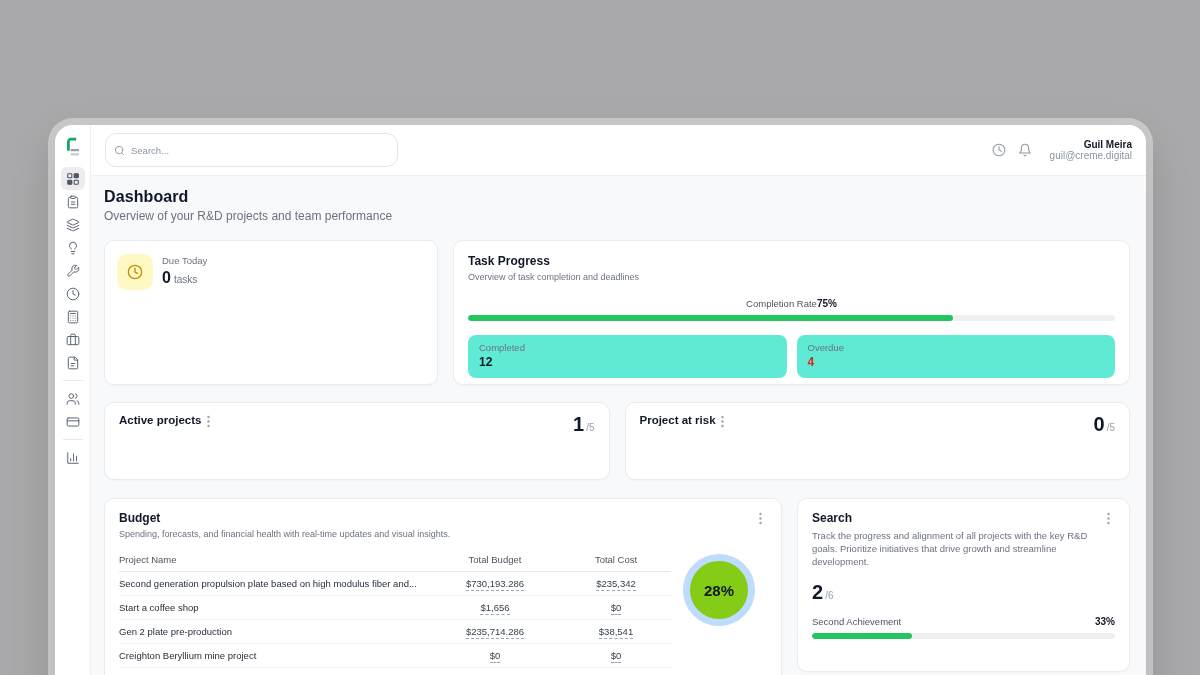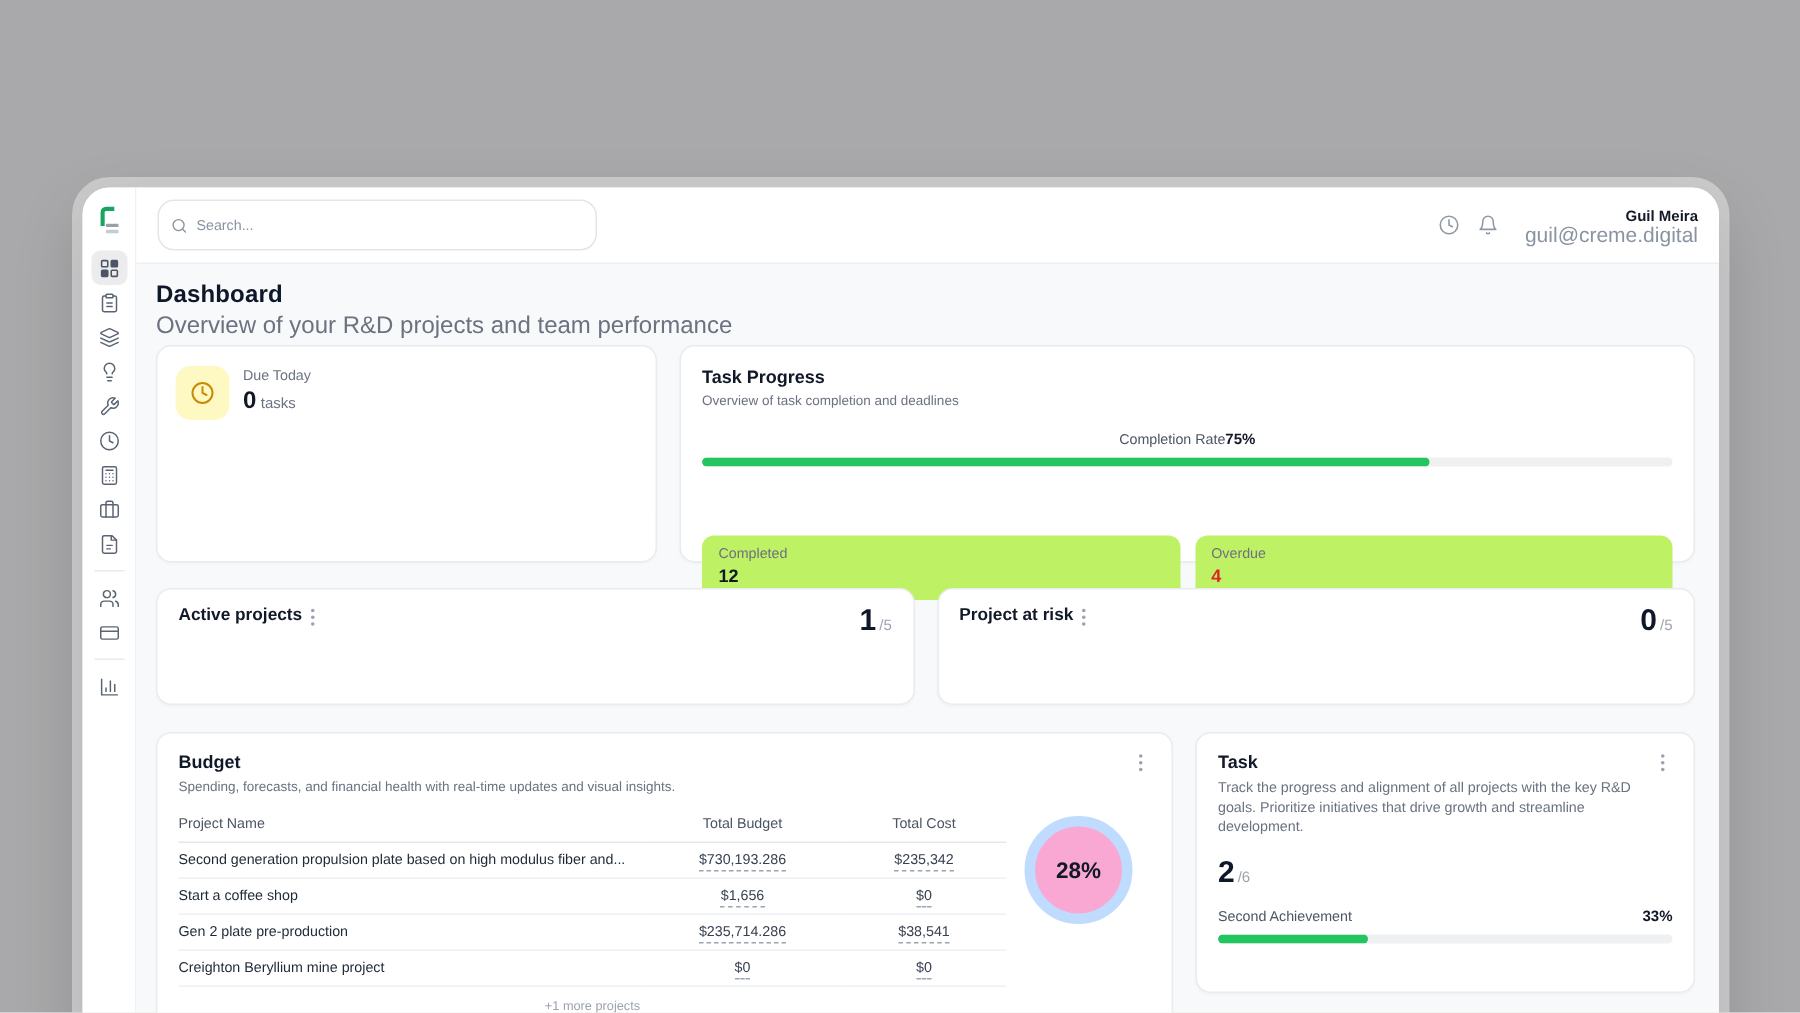--- a/index.html
+++ b/index.html
@@ -43,24 +43,24 @@
   }
   .search input {
     border:none; outline:none; font-size:9.5px; color:#374151; width:100%;
     font-family:inherit; background:transparent;
   }
   .search input::placeholder { color:#8a94a1; }
   .top-spacer { flex:1; }
   .top-icon { width:26px; height:26px; display:flex; align-items:center; justify-content:center; color:#8f98a5; cursor:pointer; }
   .user { text-align:right; margin-left:12px; cursor:pointer; }
   .user-name { font-size:10px; font-weight:bold; color:#111827; line-height:12px; }
-  .user-email { font-size:14px; color:#8a94a1; line-height:10px; }
+  .user-email { font-size:10px; color:#8a94a1; line-height:10px; }
   .content { flex:1; background:#f8f9fa; padding:12px 16px 0 13px; overflow:hidden; }
   .page-title { font-size:16px; font-weight:bold; color:#0f172a; letter-spacing:.1px; }
-  .page-subtitle { font-size:16px; color:#6b7280; margin-top:3px; margin-bottom:3px; }
+  .page-subtitle { font-size:12px; color:#6b7280; margin-top:3px; margin-bottom:17px; }
   
   .card {
     background:#fff; border:1px solid #e9ecef; border-radius:10px;
     box-shadow:0 1px 2px rgba(16,24,40,0.03);
   }
   .row { display:flex; gap:15px; }
   .row1 { margin-bottom:17px; }
   .row2 { margin-bottom:18px; }
   .card-head { display:flex; align-items:flex-start; justify-content:space-between; }
   .card-title { font-size:12px; font-weight:bold; color:#111827; }
@@ -77,21 +77,21 @@
   .due-value { font-size:16px; font-weight:bold; color:#111827; }
   .due-unit { font-size:10px; color:#6b7280; margin-left:3px; }
   
   .task-card { flex:1; height:145px; padding:13px 14px; }
   .rate-row { display:flex; justify-content:center; align-items:center; margin-top:15px; }
   .rate-label { font-size:9.5px; color:#4b5563; }
   .rate-value { font-size:10px; font-weight:bold; color:#111827; }
   .track { height:6px; border-radius:3px; background:#eef0f2; margin-top:6px; overflow:hidden; }
   .fill { height:100%; border-radius:3px; background:#22c55e; }
   .stat-row { display:flex; gap:10px; margin-top:14px; }
-  .stat-box { flex:1; height:43px; background:#bef264; border-radius:8px; padding:7px 11px;margin-top:32px; }
+  .stat-box { flex:1; height:43px; background:#5eead4; border-radius:8px; padding:7px 11px; }
   .stat-label { font-size:9.5px; color:#6b7280; }
   .stat-value { font-size:12px; font-weight:bold; color:#111827; margin-top:2px; }
   .stat-value.red { color:#dc2626; }
   
   .count-card { flex:1; height:78px; padding:11px 14px; display:flex; justify-content:space-between; }
   .count-title { font-size:11.5px; font-weight:bold; color:#111827; }
   .big-num { font-size:20px; font-weight:bold; color:#0f172a; line-height:20px; }
   .big-den { font-size:10px; color:#9ca3af; margin-left:2px; }
   
   .budget-card { width:678px; height:212px; padding:12px 14px; }
@@ -103,21 +103,21 @@
   }
   .btable th.num, .btable td.num { text-align:center; }
   .btable td { padding:6px 0; border-bottom:1px solid #eef0f2; color:#1f2937; }
   .btable td.name { max-width:330px; white-space:nowrap; overflow:hidden; }
   .amount { color:#374151; border-bottom:1px dashed #9aa4b2; padding-bottom:1px; cursor:pointer; }
   .tfoot { text-align:center; font-size:8.5px; color:#9ca3af; padding-top:7px; cursor:pointer; }
   .donut-wrap { width:96px; display:flex; justify-content:center; flex-shrink:0; }
   .donut {
     width:72px; height:72px; border-radius:50%; border:7px solid #bfdbfe;
     display:flex; align-items:center; justify-content:center; margin-top:5px;
-    background:#f9a8d4;
+    background:#84cc16;
   }
   .donut-label { font-size:15px; font-weight:bold; color:#111827; }
   
   .goals-card { flex:1; height:174px; padding:12px 14px; }
   .goals-sub { font-size:9.5px; color:#6b7280; margin-top:4px; line-height:13px; max-width:300px; }
   .goals-num-row { margin-top:14px; }
   .goal-rate-row { display:flex; justify-content:space-between; align-items:center; margin-top:13px; }
 </style>
 </head>
 <body>
@@ -411,21 +411,21 @@
             <div class="donut-wrap">
               <div class="donut">
                 <span class="donut-label">28%</span>
               </div>
             </div>
           </div>
         </div>
 
         <div class="card goals-card">
           <div class="card-head">
-            <span class="card-title">Task</span>
+            <span class="card-title">Search</span>
             <span class="kebab">
                 <svg width="3" height="13" viewBox="0 0 4 16" fill="#9ca3af">
                   <circle cx="2" cy="2" r="1.6"></circle>
                   <circle cx="2" cy="8" r="1.6"></circle>
                   <circle cx="2" cy="14" r="1.6"></circle>
                 </svg>
               </span>
           </div>
           <div class="goals-sub">Track the progress and alignment of all projects with the key R&amp;D goals. Prioritize initiatives that drive growth and streamline development.</div>
           <div class="goals-num-row">

